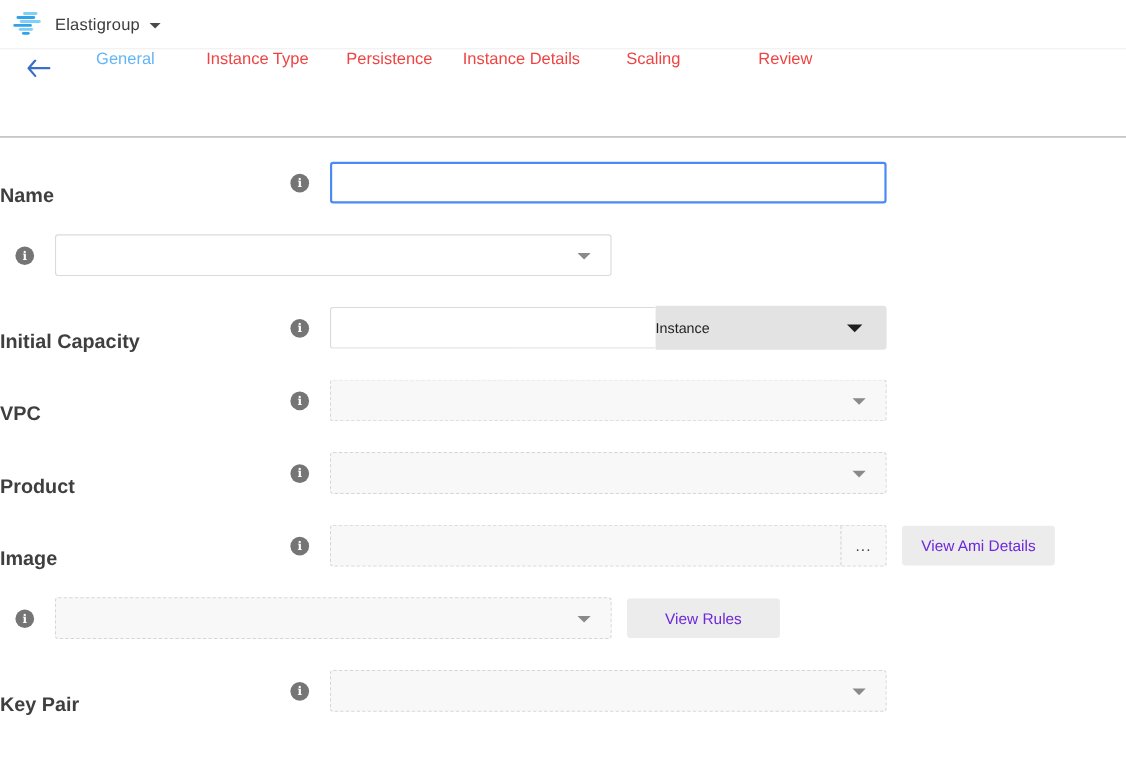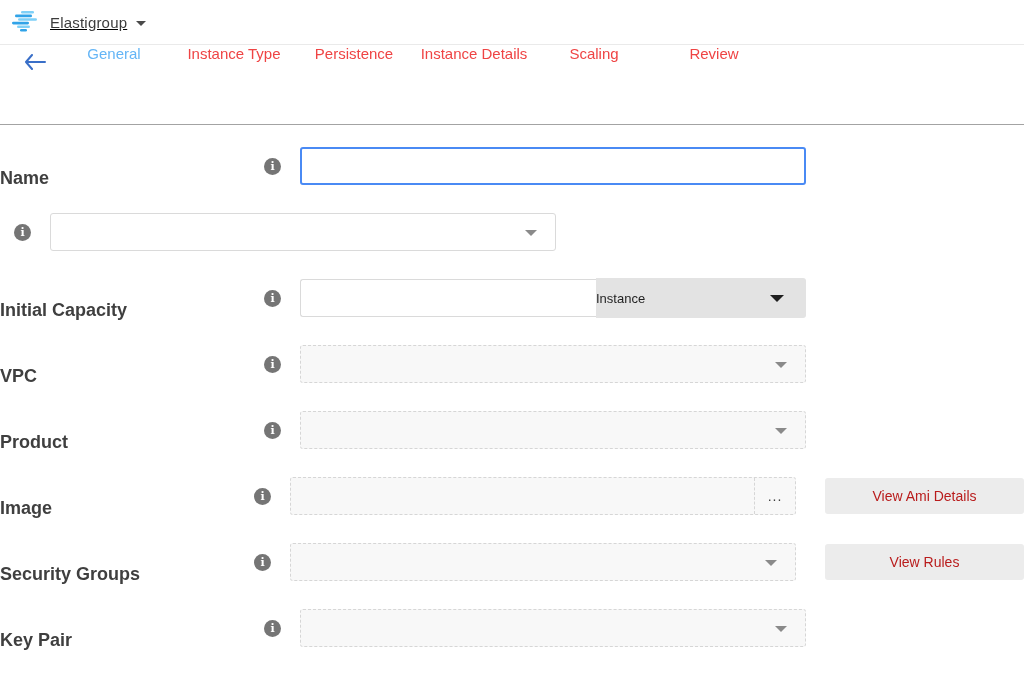--- a/index.html
+++ b/index.html
@@ -1,21 +1,21 @@
 <!DOCTYPE html>
 <html><head>
 <meta charset="utf-8">
 <style>
   * { box-sizing: border-box; margin: 0; padding: 0; }
   html, body { width: 1024px; height: 688px; background: #ffffff; overflow: hidden;
     font-family: "Liberation Sans", sans-serif; }
 
   
   .topbar { height: 45px; border-bottom: 1px solid #eaeaea; display: flex; align-items: center;
-    padding-left: 12px; background: #fff; text-decoration: underline; }
+    padding-left: 12px; background: #fff; }
   .logo { width: 28px; height: 24px; display: inline-flex; align-items: center; }
   .app-name { font-size: 15px; color: #3c3c3c; margin-left: 10px; letter-spacing: .2px; }
   .caret-sm { width: 0; height: 0; border-left: 5px solid transparent; border-right: 5px solid transparent;
     border-top: 5px solid #4a4a4a; margin-left: 9px; margin-top: 2px; }
 
   
   .tabbar { height: 80px; border-bottom: 1px solid #a3a3a3; display: flex; align-items: flex-start; background: #fff; }
   .back-btn { margin-left: 18px; width: 34px; height: 34px; display: flex; align-items: center;
     justify-content: center; cursor: pointer; }
   .tabs { display: flex; margin-left: 2px; }
@@ -49,22 +49,22 @@
   .unit-select .caret-dark { position: absolute; right: 22px; top: 17px; width: 0; height: 0;
     border-left: 7px solid transparent; border-right: 7px solid transparent; border-top: 7px solid #1f1f1f; }
 
   .image-group { width: 506px; height: 38px; border: 1px dashed #d6d6d6; border-radius: 3px;
     background: #f8f8f8; display: flex; align-items: stretch; }
   .image-input { flex: 1; background: transparent; border: none; outline: none; padding: 0 10px;
     font-size: 14px; color: #333; }
   .browse-btn { width: 41px; border-left: 1px dashed #d6d6d6; display: flex; align-items: center;
     justify-content: center; font-size: 14px; color: #3f3f3f; letter-spacing: 1px; cursor: pointer; }
 
-  .side-btn { margin-left: 29px; width: 199px; height: 36px; background: #ececec; border: none;
-    border-radius: 3px; color: #b91c1c; font-size: 14px; font-family: "Liberation Sans", sans-serif;
+  .side-btn { margin-left: 14px; width: 139px; height: 36px; background: #ececec; border: none;
+    border-radius: 3px; color: #6d28d9; font-size: 14px; font-family: "Liberation Sans", sans-serif;
     cursor: default; }
 </style>
 </head>
 <body>
 
 <header class="topbar">
   <span class="logo">
     <svg width="28" height="24" viewBox="0 0 28 24">
       <rect x="9" y="1" width="13" height="2.6" rx="1.3" fill="#7fd0f7"></rect>
       <rect x="3" y="4.6" width="17" height="2.6" rx="1.3" fill="#31a3e8"></rect>
@@ -154,21 +154,20 @@
     <div class="field-cell">
       <div class="image-group">
         <input class="image-input" type="text" disabled="" value="" style="">
         <span class="browse-btn">...</span>
       </div>
       <button class="side-btn">View Ami Details</button>
     </div>
   </div>
 
   <div class="row">
-    <span class="label-cell">Security Groups</span>
     <span class="info-icon">i</span>
     <div class="field-cell">
       <div class="select disabled">
         <span></span>
         <span class="caret"></span>
       </div>
       <button class="side-btn">View Rules</button>
     </div>
   </div>
 

